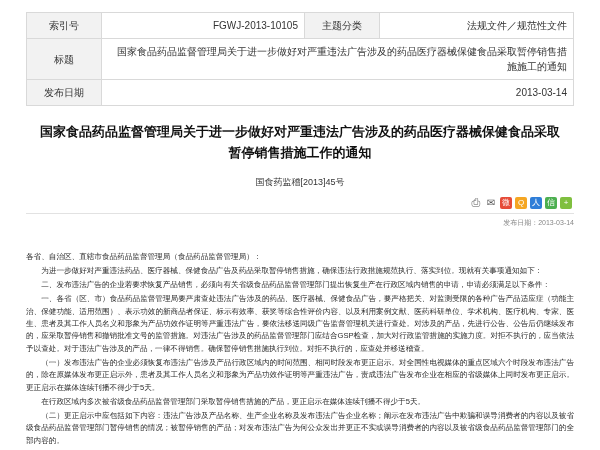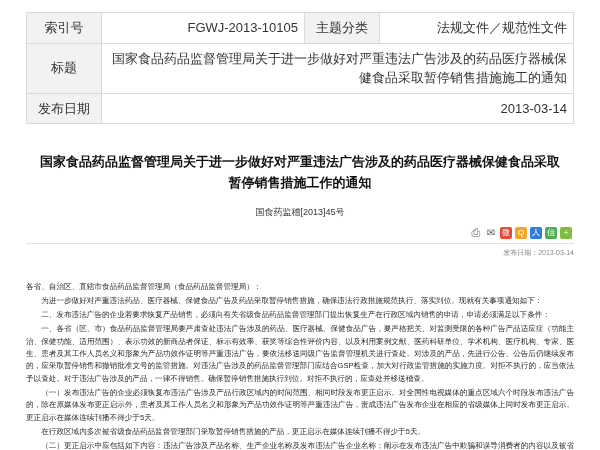--- a/index.html
+++ b/index.html
@@ -24,21 +24,21 @@
   }
   
   .meta-table {
     width: 548px;
     border-collapse: collapse;
     table-layout: fixed;
     margin: 0 auto;
   }
   .meta-table td {
     border: 1px solid #d9d9d9;
-    font-size: 13px;
+    font-size: 10px;
     line-height: 1.5;
     padding: 5px 6px;
     vertical-align: middle;
     color: #333;
   }
   .meta-label {
     background: #f2f2f2;
     text-align: center;
     width: 62px;
     color: #333;
@@ -47,21 +47,21 @@
     background: #fff;
     text-align: left;
   }
   .meta-value.center {
     text-align: right;
   }
   .w-val1 { width: 190px; }
   .w-lab2 { width: 62px; }
   
   .title-block {
-    margin-top: 28px;
+    margin-top: 16px;
     text-align: center;
   }
   .doc-title {
     font-size: 13px;
     font-weight: bold;
     line-height: 1.6;
     color: #111;
     padding: 0 12px;
   }
   .doc-number {

